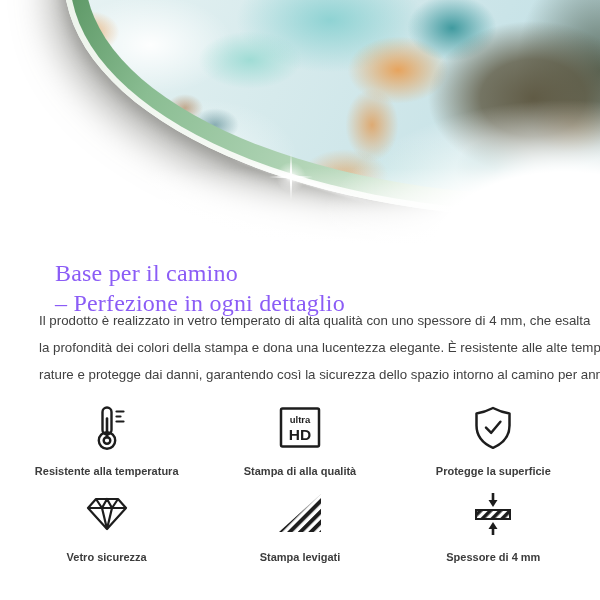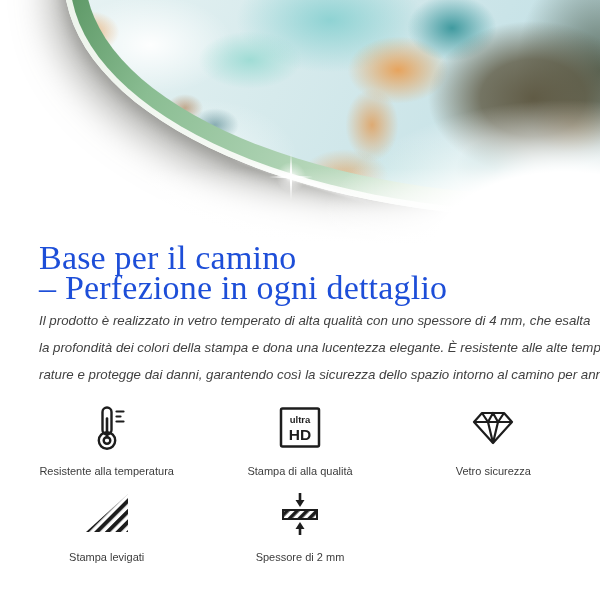--- a/index.html
+++ b/index.html
@@ -66,39 +66,39 @@
     content:"";position:absolute;left:15.8px;top:-7px;width:2.4px;height:48px;
     background:linear-gradient(to bottom,transparent,#fff 38%,#fff 62%,transparent);filter:blur(.5px);
   }
   .sparkle::after{
     content:"";position:absolute;top:15.8px;left:-5px;height:2.4px;width:44px;
     background:linear-gradient(to right,transparent,#fff 38%,#fff 62%,transparent);filter:blur(.5px);
   }
 
   
   .title{
-    position:absolute;left:39px;top:243px;margin:0;
+    position:absolute;left:39px;top:243px;margin:16px;
     font-family:"Liberation Serif","DejaVu Serif",serif;
-    font-weight:400;font-size:34px;line-height:29.5px;color:#1d4ed8;letter-spacing:.2px;
+    font-weight:400;font-size:24px;line-height:29.5px;color:#8b5cf6;letter-spacing:.2px;
   }
   .desc{
     position:absolute;left:39px;top:308px;width:527px;
-    font-size:13.3px;line-height:26.8px;color:#414141;font-style:italic;
+    font-size:13.3px;line-height:26.8px;color:#414141;
   }
   .desc div{white-space:nowrap;}
 
   
   .features{
     position:absolute;left:10px;right:10px;top:403px;
     display:grid;grid-template-columns:repeat(3,1fr);grid-auto-rows:86px;
   }
   .feature{display:flex;flex-direction:column;align-items:center;}
   .icon-wrap{height:50px;display:flex;align-items:center;justify-content:flex-end;text-decoration:underline;}
   .feature .label{
-    margin-top:12px;font-size:11px;color:#3c3c3c;white-space:nowrap;
+    margin-top:12px;font-size:11px;color:#3c3c3c;white-space:nowrap;font-weight:bold;
   }
   .feature svg{display:block;}
   .svg-label{font-family:"Liberation Sans","DejaVu Sans",sans-serif;fill:#1d1d1d;}
 </style>
 </head>
 <body>
 
 <div class="page">
 
   <div class="hero">
@@ -140,20 +140,29 @@
       <div class="icon-wrap">
         <svg width="48" height="48" viewBox="0 0 48 48">
           <rect x="5" y="4.5" width="38" height="38" rx="1.5" fill="none" stroke="#1d1d1d" stroke-width="2.5"></rect>
           <text class="svg-label" x="24" y="19" font-size="9.5" font-weight="600" text-anchor="middle">ultra</text>
           <text class="svg-label" x="24" y="36" font-size="15.5" font-weight="800" text-anchor="middle">HD</text>
         </svg>
       </div>
       <div class="label">Stampa di alla qualità</div>
     </div>
 
+    <div class="feature">
+      <div class="icon-wrap">
+        <svg width="48" height="48" viewBox="0 0 48 48" fill="none" stroke="#1d1d1d" stroke-width="2.5" stroke-linejoin="round" stroke-linecap="round">
+          <path d="M24 4 C29.5 6.8 34.8 8.6 40.5 9.6 L40.5 21.5 C40.5 32.8 33.8 39.6 24 43.8 C14.2 39.6 7.5 32.8 7.5 21.5 L7.5 9.6 C13.2 8.6 18.5 6.8 24 4 Z"></path>
+          <path d="M17 23.6 L22.2 28.8 L31.4 17.8"></path>
+        </svg>
+      </div>
+      <div class="label">Protegge la superficie</div>
+    </div>
 
     <div class="feature">
       <div class="icon-wrap">
         <svg width="48" height="48" viewBox="0 0 48 48" fill="none" stroke="#1d1d1d" stroke-width="2.2" stroke-linejoin="round">
           <path d="M13 9 L35 9 L43 18 L24 39 L5 18 Z"></path>
           <path d="M5 18 L43 18"></path>
           <path d="M13 9 L19 18 L24 9 L29 18 L35 9"></path>
           <path d="M19 18 L24 39 M29 18 L24 39"></path>
         </svg>
       </div>
@@ -182,17 +191,17 @@
               <rect x="0" y="0" width="3.6" height="7" fill="#1d1d1d"></rect>
             </pattern>
           </defs>
           <rect x="7" y="20" width="34" height="9" fill="url(#hatchB)" stroke="#1d1d1d" stroke-width="2"></rect>
           <line x1="24" y1="3" x2="24" y2="10.5" stroke="#1d1d1d" stroke-width="2.6"></line>
           <polygon points="19.5,10 28.5,10 24,17" fill="#1d1d1d"></polygon>
           <line x1="24" y1="45" x2="24" y2="38.5" stroke="#1d1d1d" stroke-width="2.6"></line>
           <polygon points="19.5,39 28.5,39 24,32" fill="#1d1d1d"></polygon>
         </svg>
       </div>
-      <div class="label">Spessore di 2 mm</div>
+      <div class="label">Spessore di 4 mm</div>
     </div>
 
   </div>
 </div>
 
 </body></html>

